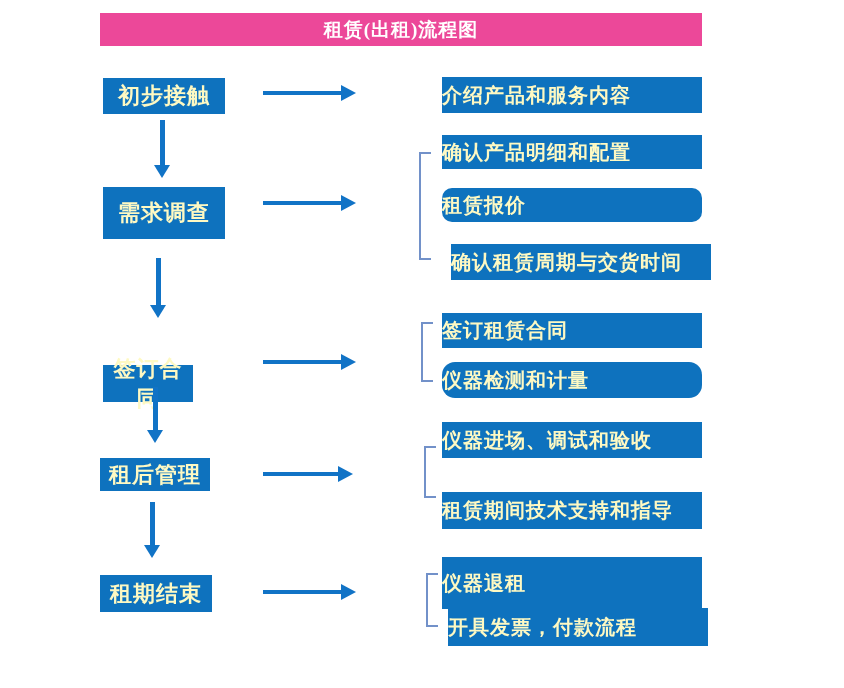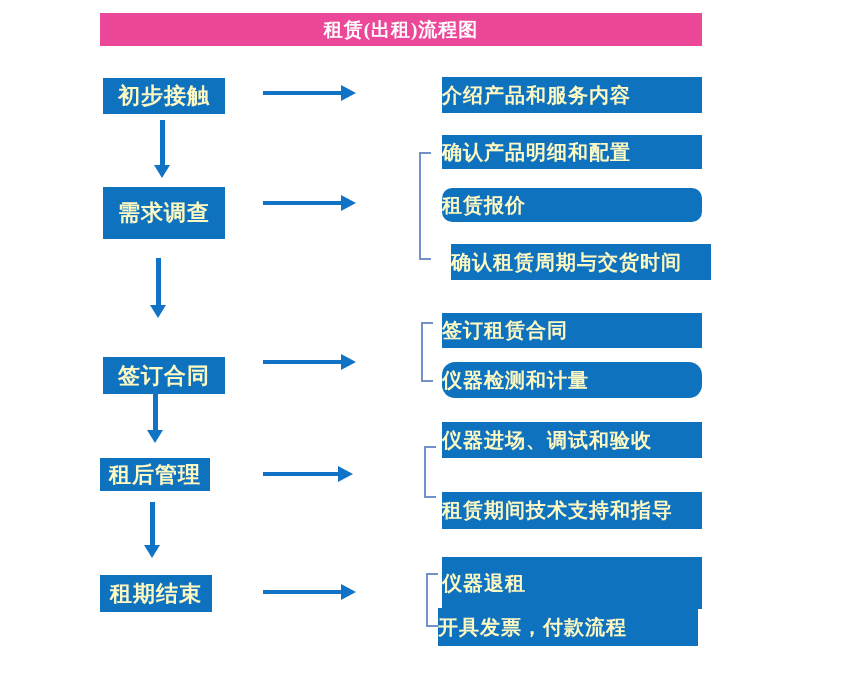--- a/index.html
+++ b/index.html
@@ -15,34 +15,34 @@
   }
   .box{
     position:absolute;background:#0E72BE;color:#fef9c3;font-weight:bold;
     display:flex;align-items:center;box-sizing:border-box;
   }
   .step{justify-content:center;font-size:22px;letter-spacing:1px;}
   .detail{font-size:20px;width:260px;letter-spacing:1px;}
 
   #s1{left:103px;top:78px;width:122px;height:36px;}
   #s2{left:103px;top:187px;width:122px;height:52px;}
-  #s3{left:103px;top:357px;width:122px;height:37px;}
+  #s3{left:103px;top:365px;width:90px;height:37px;text-align:center;}
   #s4{left:100px;top:458px;width:110px;height:33px;}
   #s5{left:100px;top:575px;width:112px;height:37px;}
 
   #d1{left:442px;top:77px;height:36px;}
   #d2{left:442px;top:135px;height:34px;}
   #d3{left:442px;top:188px;height:34px;border-radius:10px;}
   #d4{left:442px;top:244px;height:36px;margin-left:9px;}
   #d5{left:442px;top:313px;height:35px;}
   #d6{left:442px;top:362px;height:36px;border-radius:13px;}
   #d7{left:442px;top:422px;height:36px;}
   #d8{left:442px;top:492px;height:37px;}
   #d9{left:442px;top:557px;height:52px;}
-  #d10{left:438px;top:608px;height:38px;}
+  #d10{left:448px;top:608px;height:38px;}
 
   .harrow{position:absolute;height:4px;background:#1173C6;}
   .harrow::after{
     content:"";position:absolute;right:-15px;top:-6px;
     border-left:15px solid #1173C6;border-top:8px solid transparent;border-bottom:8px solid transparent;
   }
   #h1{left:263px;top:91px;width:78px;}
   #h2{left:263px;top:201px;width:78px;}
   #h3{left:263px;top:360px;width:78px;}
   #h4{left:263px;top:472px;width:75px;}

